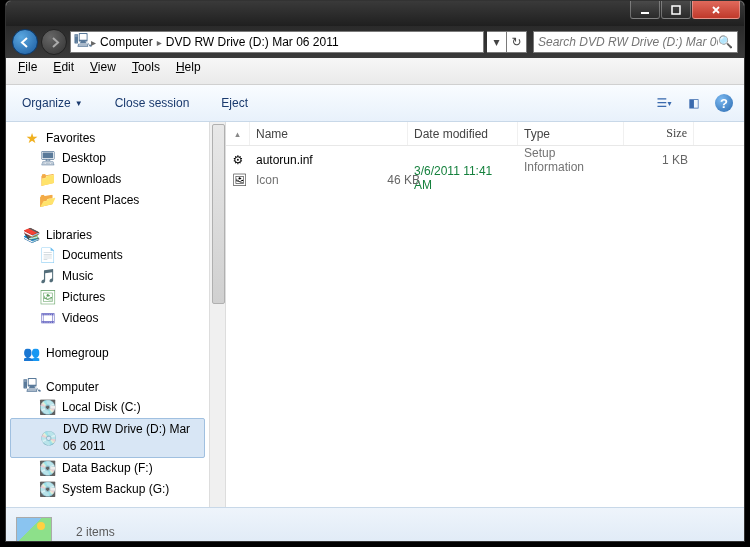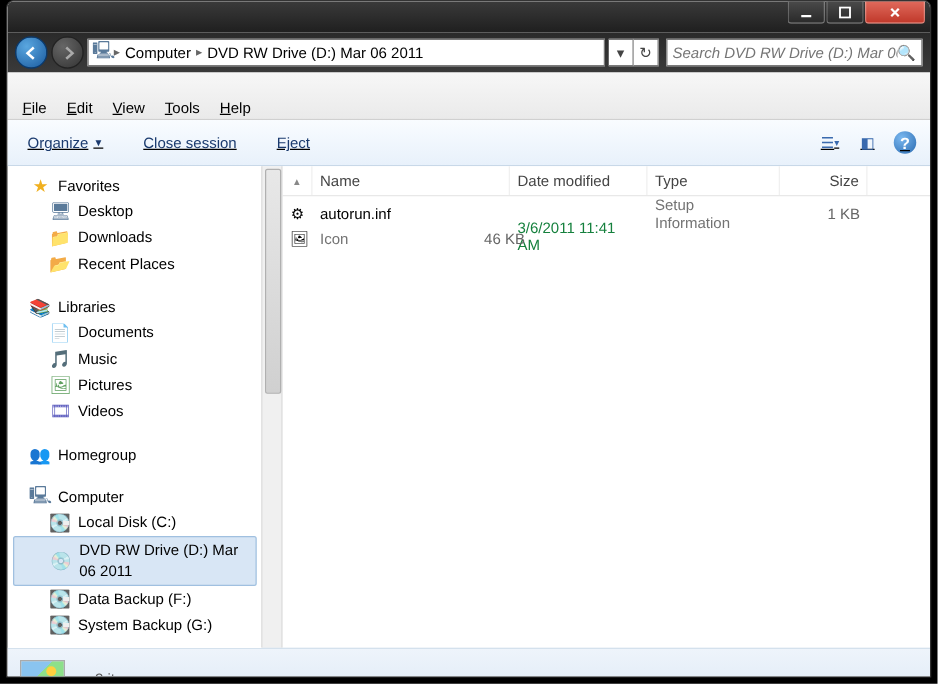--- a/index.html
+++ b/index.html
@@ -18,25 +18,25 @@
 .navbtn.fwd { background: radial-gradient(circle at 35% 30%, #666, #333); border-color: #222; }
 .address { flex: 1; height: 22px; background: #fff; border: 1px solid #7a7a7a; display: flex; align-items: center; padding: 0 4px; }
 .address .seg { padding: 0 4px; color: #000; }
 .address .arrow { color: #666; font-size: 10px; }
 .address-btns { display: flex; }
 .address-btn { width: 20px; height: 22px; background: #fff; border: 1px solid #7a7a7a; border-left: none; display: flex; align-items: center; justify-content: center; color: #444; cursor: pointer; }
 .searchbox { width: 205px; height: 22px; background: #fff; border: 1px solid #7a7a7a; margin-left: 3px; display: flex; align-items: center; padding: 0 4px; }
 .searchbox input { border: none; outline: none; flex: 1; color: #888; font-style: italic; font-size: 12px; }
 .searchbox .sicon { color: #3a7ac0; }
 
-.menubar { height: 38px; background: linear-gradient(#f7f7f7, #eaeaea); border-bottom: 1px solid #d0d0d0; display: flex; align-items: flex-end; padding: 0 4px; }
+.menubar { height: 27px; background: linear-gradient(#f7f7f7, #eaeaea); border-bottom: 1px solid #d0d0d0; display: flex; align-items: flex-start; padding: 0 4px; }
 .menubar span { padding: 2px 8px; cursor: pointer; }
 .menubar span:first-letter { text-decoration: underline; }
 
-.toolbar { height: 24px; background: linear-gradient(#f9fcff, #e8f1fb); border-bottom: 1px solid #c8d8e8; display: flex; align-items: center; padding: 18px 8px; text-decoration: underline; }
+.toolbar { height: 24px; background: linear-gradient(#f9fcff, #e8f1fb); border-bottom: 1px solid #c8d8e8; display: flex; align-items: center; padding: 18px 8px; }
 .toolbtn { padding: 3px 8px; color: #1a3a6e; cursor: pointer; display: flex; align-items: center; gap: 4px; margin-right: 16px; }
 .toolbar .spacer { flex: 1; }
 .tool-icon { width: 24px; height: 24px; display: flex; align-items: center; justify-content: center; color: #3a6aae; cursor: pointer; margin-left: 6px; }
 .help-icon { width: 18px; height: 18px; border-radius: 50%; background: radial-gradient(circle at 35% 30%, #7ab8f0, #2a6ab0); color: #fff; font-weight: bold; display: flex; align-items: center; justify-content: center; font-size: 13px; }
 
 .body { display: flex; height: 385px; }
 .nav-pane { width: 203px; background: #fff; overflow-y: auto; padding: 6px 0; }
 .tree-group { margin-bottom: 14px; }
 .tree-head { display: flex; align-items: center; padding: 2px 8px 2px 18px; gap: 6px; cursor: pointer; }
 .tree-item { display: flex; align-items: center; padding: 2px 8px 2px 34px; gap: 6px; cursor: pointer; line-height: 17px; }
@@ -45,21 +45,21 @@
 .scroll-gutter { width: 17px; background: #f0f0f0; border-left: 1px solid #ddd; border-right: 1px solid #ddd; position: relative; }
 .scroll-gutter .thumb { position: absolute; left: 2px; top: 2px; width: 13px; height: 180px; background: linear-gradient(#e8e8e8,#d0d0d0); border: 1px solid #b0b0b0; border-radius: 2px; }
 
 .files { flex: 1; background: #fff; }
 .cols { height: 24px; display: flex; align-items: center; border-bottom: 1px solid #e8e8e8; color: #444; }
 .cols > div { padding: 0 6px; border-right: 1px solid #f0f0f0; height: 100%; display: flex; align-items: center; }
 .cols .triangle { width: 24px; justify-content: center; color: #888; font-size: 9px; }
 .col-name { width: 158px; }
 .col-date { width: 110px; }
 .col-type { width: 106px; }
-.col-size { width: 70px; justify-content: flex-end; }
+.col-size { width: 70px; justify-content: flex-end; font-family: Liberation Serif, serif; }
 .file-rows { padding-top: 4px; }
 .row { display: flex; align-items: center; height: 20px; }
 .row > div { padding: 0 6px; }
 .rc-icon { width: 24px; text-align: center; }
 .rc-name { width: 158px; }
 .rc-date { width: 110px; color: #15803d; margin-top: 35px; }
 .rc-type { width: 106px; color: #737373; }
 .rc-size { width: 70px; text-align: right; color: #666; }
 
 .statusbar { height: 48px; background: linear-gradient(#eef4fb, #dce8f5); border-top: 1px solid #c8d8e8; display: flex; align-items: center; padding: 0 10px; gap: 24px; }

